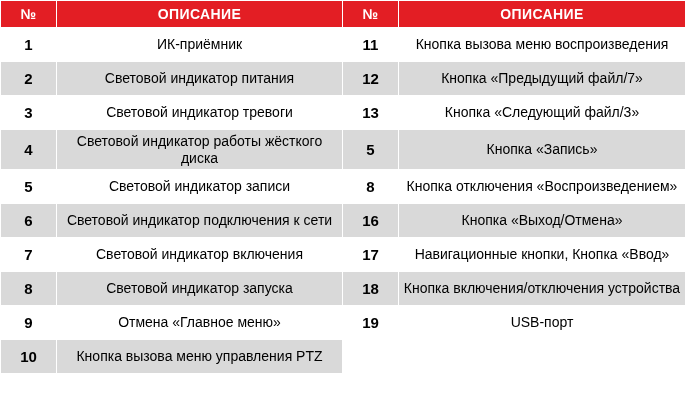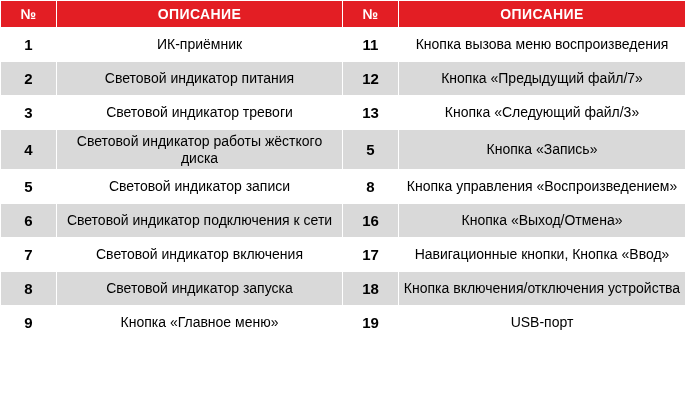--- a/index.html
+++ b/index.html
@@ -93,21 +93,21 @@
     <tr class="band-shade">
       <td class="num">4</td>
       <td>Световой индикатор работы жёсткого диска</td>
       <td class="num">5</td>
       <td>Кнопка «Запись»</td>
     </tr>
     <tr class="band-light">
       <td class="num">5</td>
       <td>Световой индикатор записи</td>
       <td class="num">8</td>
-      <td>Кнопка управления «Воспроизведением»</td>
+      <td>Кнопка отключения «Воспроизведением»</td>
     </tr>
     <tr class="band-shade">
       <td class="num">6</td>
       <td>Световой индикатор подключения к сети</td>
       <td class="num">16</td>
       <td>Кнопка «Выход/Отмена»</td>
     </tr>
     <tr class="band-light">
       <td class="num">7</td>
       <td>Световой индикатор включения</td>
@@ -115,18 +115,24 @@
       <td>Навигационные кнопки, Кнопка «Ввод»</td>
     </tr>
     <tr class="band-shade">
       <td class="num">8</td>
       <td>Световой индикатор запуска</td>
       <td class="num">18</td>
       <td>Кнопка включения/отключения устройства</td>
     </tr>
     <tr class="band-light">
       <td class="num">9</td>
-      <td>Кнопка «Главное меню»</td>
+      <td>Отмена «Главное меню»</td>
       <td class="num">19</td>
       <td>USB-порт</td>
+    </tr>
+    <tr class="band-shade">
+      <td class="num">10</td>
+      <td>Кнопка вызова меню управления PTZ</td>
+      <td class="num empty"></td>
+      <td class="empty"></td>
     </tr>
   </tbody>
 </table>
 
 </body></html>

